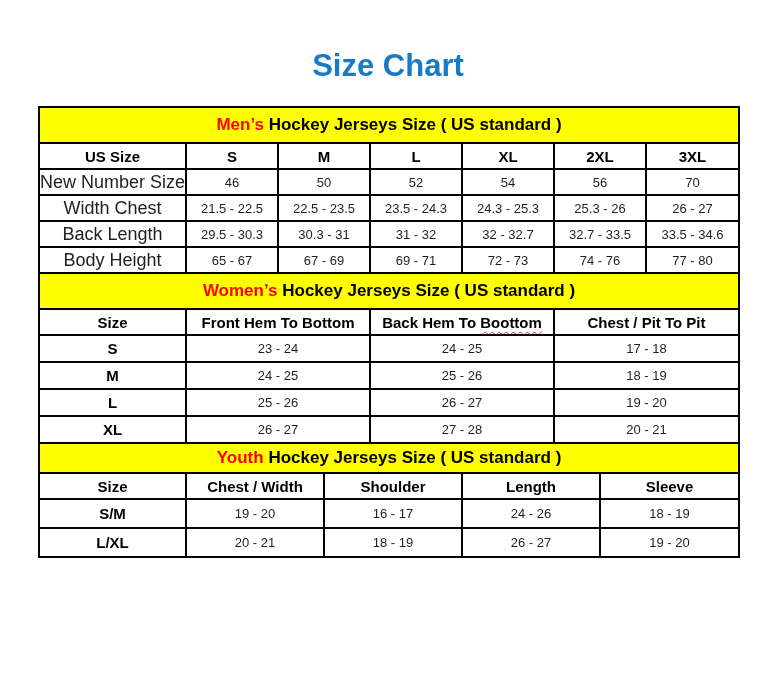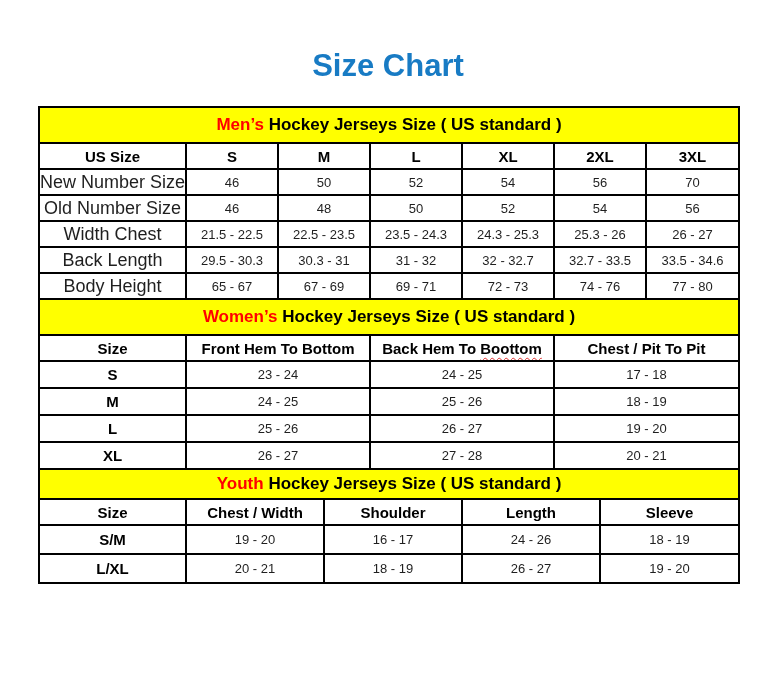--- a/index.html
+++ b/index.html
@@ -101,29 +101,20 @@
         <tr>
           <td class="lbl">New Number Size</td>
           <td class="val">46</td>
           <td class="val">50</td>
           <td class="val">52</td>
           <td class="val">54</td>
           <td class="val">56</td>
           <td class="val">70</td>
         </tr>
         <tr>
-          <td class="lbl">Old Number Size</td>
-          <td class="val">46</td>
-          <td class="val">48</td>
-          <td class="val">50</td>
-          <td class="val">52</td>
-          <td class="val">54</td>
-          <td class="val">56</td>
-        </tr>
-        <tr>
           <td class="lbl">Width Chest</td>
           <td class="val">21.5 - 22.5</td>
           <td class="val">22.5 - 23.5</td>
           <td class="val">23.5 - 24.3</td>
           <td class="val">24.3 - 25.3</td>
           <td class="val">25.3 - 26</td>
           <td class="val">26 - 27</td>
         </tr>
         <tr>
           <td class="lbl">Back Length</td>

